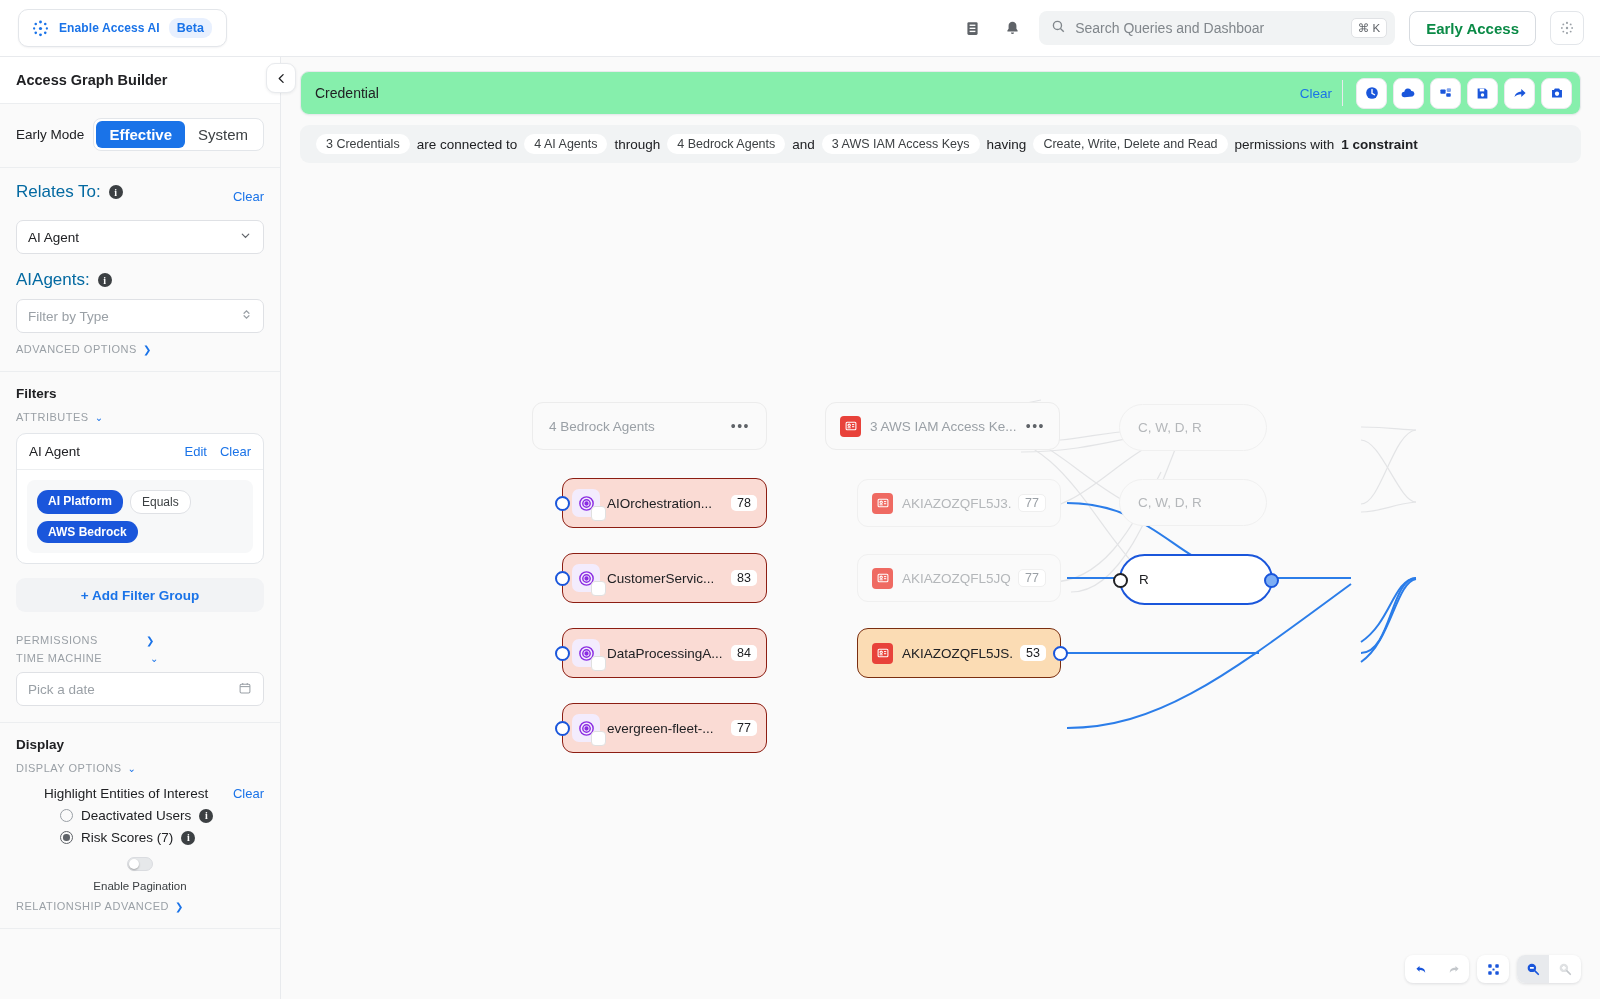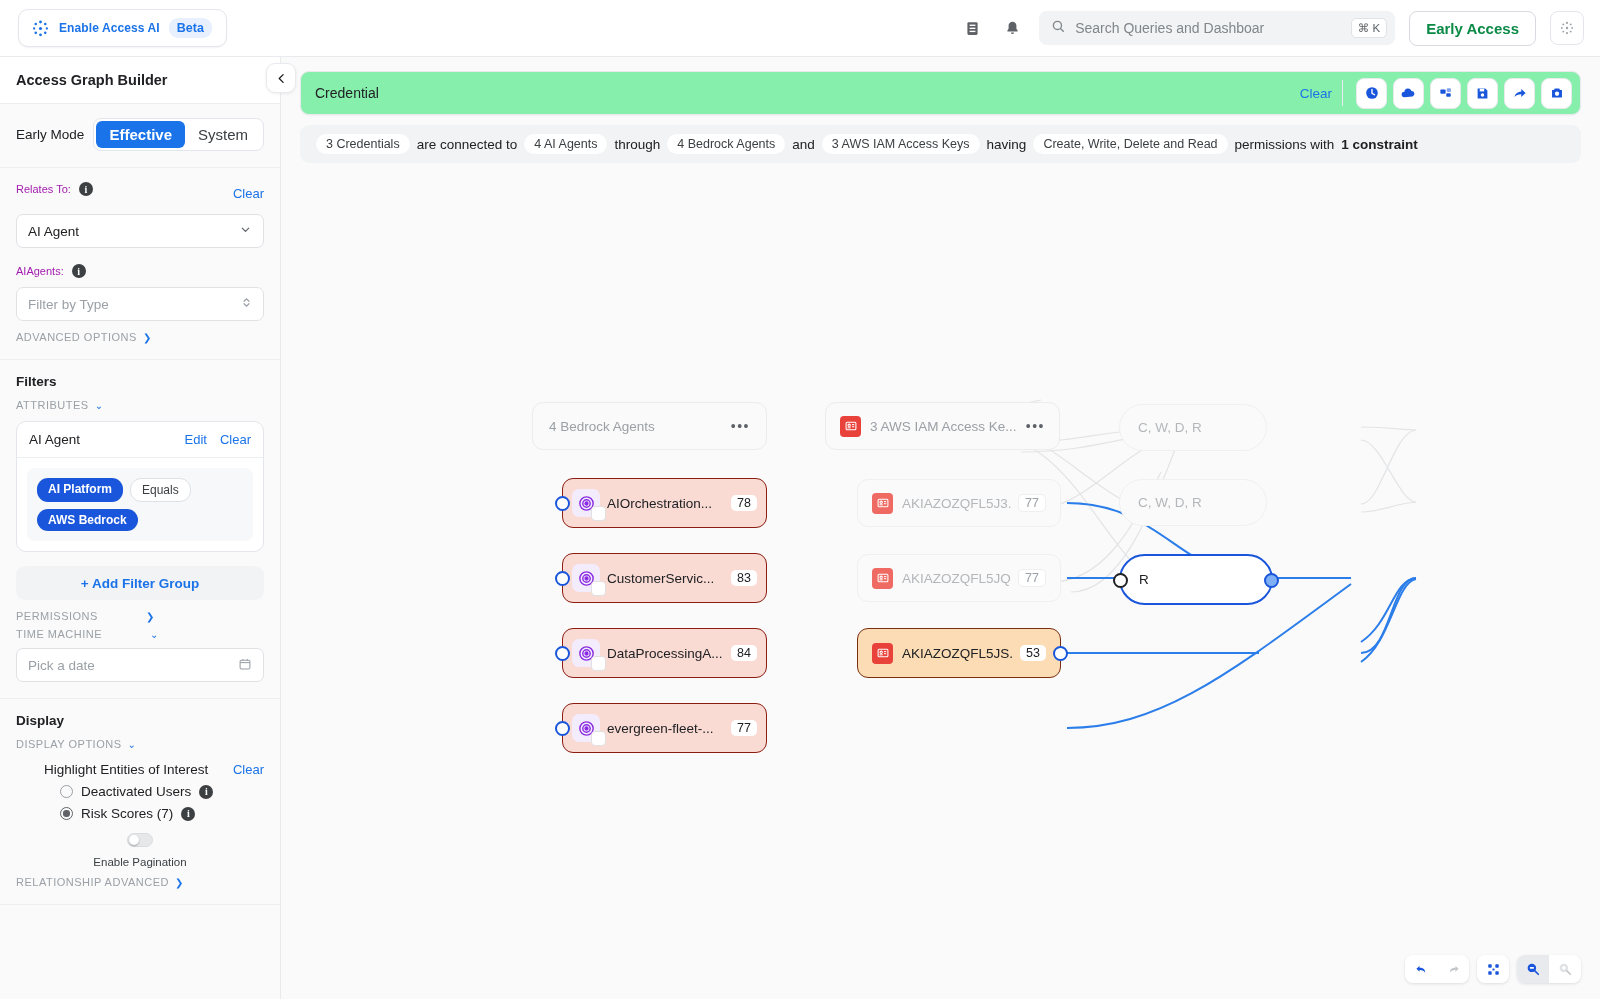--- a/index.html
+++ b/index.html
@@ -74,21 +74,21 @@
   }
   .sb-sect { padding: 14px 16px 16px; border-bottom: 1px solid #eceef0; }
   .row-between { display: flex; align-items: center; justify-content: space-between; }
   .qm-label { font-size: 13.5px; color: #202124; font-weight: 500; }
   .seg {
     display: flex; background: #fff; border: 1px solid #e3e6ea; border-radius: 8px; padding: 2px;
   }
   .seg div { font-size: 15px; padding: 5px 13px; border-radius: 6px; color: #3c4043; cursor: pointer;}
   .seg div.on { background: #1a73e8; color: #fff; font-weight: 600; }
   .lbl-row { display: flex; align-items: center; gap: 8px; margin-bottom: 9px; }
-  .lbl { font-size: 11px; color: #a21caf; font-weight: 500; }
+  .lbl { font-size: 17px; color: #0369a1; font-weight: 500; }
   .info-dot {
     width: 14px; height: 14px; border-radius: 50%; background: #3c4043; color: #fff;
     font-size: 10px; font-weight: 700; display: inline-flex; align-items: center; justify-content: center;
     font-family: "Liberation Serif", serif;
   }
   .link-blue { color: #1a73e8; font-size: 13px; cursor: pointer; }
   .select-box {
     height: 34px; background: #fff; border: 1px solid #dfe1e5; border-radius: 7px;
     display: flex; align-items: center; padding: 0 11px; font-size: 13.5px; color: #202124;
     cursor: pointer;
@@ -350,21 +350,21 @@
           <div class="chips-box">
             <span class="chip-blue">AI Platform</span>
             <span class="chip-out">Equals</span>
             <span class="chip-blue">AWS Bedrock</span>
           </div>
         </div>
       </div>
 
       <div class="add-group">+ Add Filter Group</div>
 
-      <div class="mini-cap" style="margin-top:10px;gap:48px;">
+      <div class="mini-cap" style="margin-top:22px;gap:48px;">
         <span>PERMISSIONS</span>
         <span class="caret">❯</span>
       </div>
       <div class="mini-cap" style="margin-top:6px;gap:48px;">
         <span>TIME MACHINE</span>
         <span class="caret">⌄</span>
       </div>
       <div class="date-box">
         <span>Pick a date</span>
         <span class="cal">

